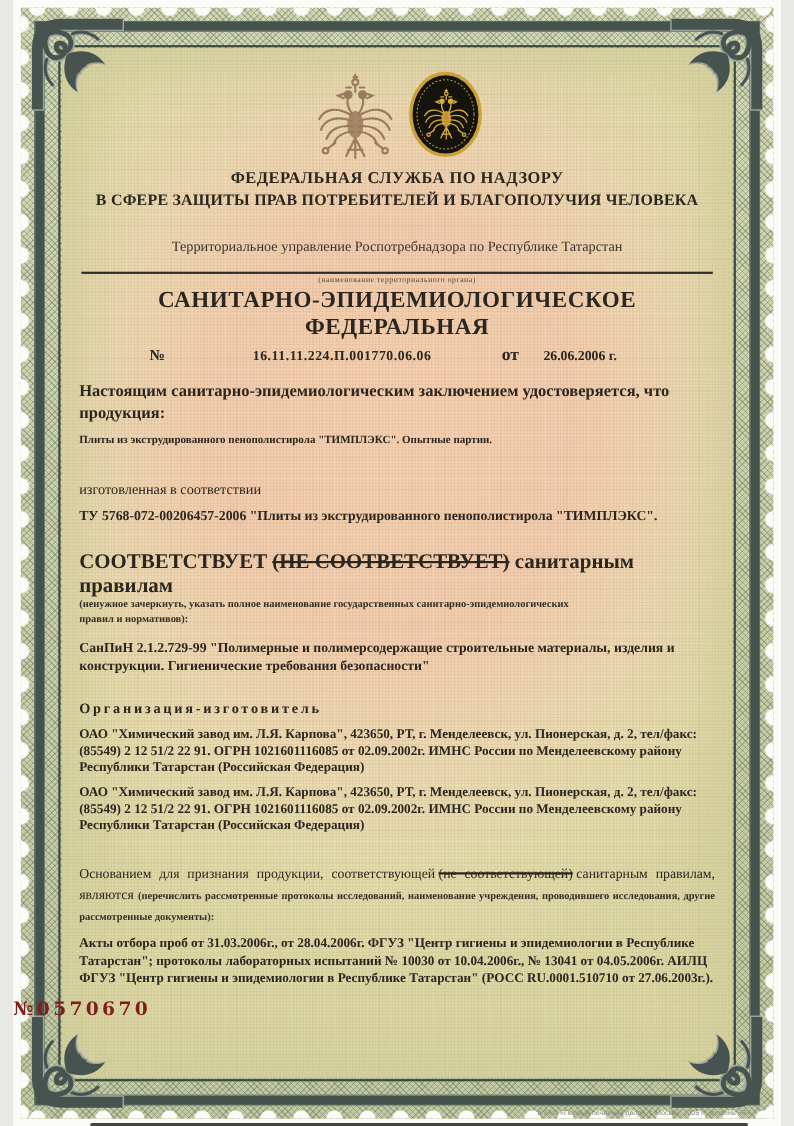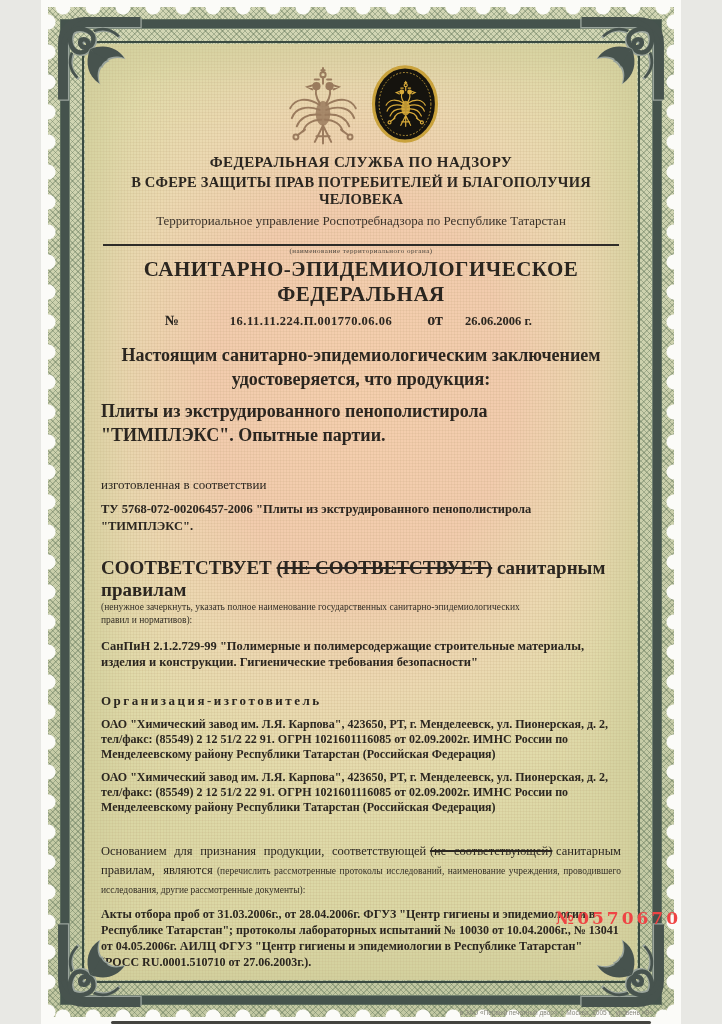--- a/index.html
+++ b/index.html
@@ -1,17 +1,17 @@
 <!DOCTYPE html>
 <html><head>
 <meta charset="utf-8">
 <style>
   html,body{margin:0;padding:0;background:#e8e8e4;}
   .page{
-    position:relative; width:640px; height:1024px; margin:0 auto;
+    position:relative; width:698px; height:1024px; margin:0 auto;
     background:#fbfbf8; overflow:hidden;
     font-family:"Liberation Serif", serif; color:#2b2620;
   }
   
   .band{
     position:absolute; inset:7px; z-index:1;
     background:
       repeating-linear-gradient(45deg, rgba(86,108,80,.38) 0 1px, rgba(0,0,0,0) 1px 4px),
       repeating-linear-gradient(-45deg, rgba(86,108,80,.34) 0 1px, rgba(0,0,0,0) 1px 4px),
       linear-gradient(#d2d6b4,#c2c8a2);
@@ -49,45 +49,45 @@
   .watermark{position:absolute; left:50%; top:428px; transform:translateX(-50%);
     width:252px; height:300px; z-index:5; opacity:.5; pointer-events:none;}
   
   .content > *{position:relative; z-index:2;}
   .emblems{display:flex; justify-content:center; align-items:flex-start; gap:6px; margin-top:6px; height:92px;}
   .ghost-eagle{width:82px;height:90px;opacity:.85;}
   .seal{width:70px;height:88px;}
   .c{text-align:center;}
   .agency1{font-size:15px;font-weight:bold;letter-spacing:.4px;margin-top:2px;}
   .agency2{font-size:14.5px;font-weight:bold;letter-spacing:.2px;margin-top:3px;}
-  .territorial{font-size:13px;margin-top:5px;color:#3a322a;}
+  .territorial{font-size:13px;margin-top:25px;color:#3a322a;}
   .rule{height:2px;background:#2e2c28;margin:15px 2px 0;}
   .tiny-caption{font-size:7px;color:#4a443c;margin-top:1px;letter-spacing:.5px;}
   .cert-title{font-size:21px;font-weight:bold;letter-spacing:.5px;margin-top:2px;}
   .numrow{display:flex;align-items:baseline;margin-top:4px;padding:0 26px;font-weight:bold;}
   .numrow .nsign{width:90px;text-align:center;font-size:14px;}
   .numrow .nval{flex:1;text-align:center;font-size:12.5px;letter-spacing:.5px;}
   .numrow .ot{width:60px;text-align:center;font-size:16px;}
   .numrow .ndate{width:130px;text-align:left;font-size:12.5px;}
   .p{font-size:12.5px;font-weight:bold;line-height:1.35;}
-  .certify{margin-top:14px;font-size:18px;text-align:center;}
-  .product{margin-top:7px;font-size:18px;}
+  .certify{margin-top:14px;font-size:15px;}
+  .product{margin-top:7px;font-size:10px;}
   .made{margin-top:30px;font-size:13px;font-weight:normal;}
   .tu{margin-top:8px;}
   .conform-line{margin-top:22px;font-size:19px;font-weight:600;}
   .struck{text-decoration:line-through;text-decoration-thickness:2px;}
-  .small-b{font-size:9.5px;font-weight:normal;line-height:1.35;color:#332e26;}
+  .small-b{font-size:9.5px;font-weight:bold;line-height:1.35;color:#332e26;}
   .sanpin{margin-top:11px;}
   .sec-head{margin-top:22px;font-size:13px;font-weight:bold;letter-spacing:2.5px;}
   .addr{margin-top:8px;font-size:12px;font-weight:600;}
   .basis{margin-top:27px;font-size:12.5px;text-align:justify;line-height:1.5;}
   .basis .main{font-weight:normal;word-spacing:4px;}
   .acts{margin-top:7px;font-size:12px;}
-  .serial{position:absolute;left:0;right:0;top:908px;text-align:right;z-index:7;
-    font-size:17px;font-weight:bold;letter-spacing:3px;color:#ef4444;font-family:"DejaVu Serif",serif;}
+  .serial{position:absolute;left:0;right:0;top:908px;text-align:left;z-index:7;
+    font-size:17px;font-weight:bold;letter-spacing:3px;color:#7f1d1d;font-family:"DejaVu Serif",serif;}
   .imprint{position:absolute;right:26px;bottom:8px;z-index:8;font-size:6.5px;color:#86857a;
     font-family:"Liberation Sans",sans-serif;}
   .scan-edge{position:absolute;left:70px;right:30px;bottom:0;height:3px;background:#23231f;z-index:9;opacity:.85;border-radius:2px;}
 </style>
 </head>
 <body>
 
 <svg width="0" height="0" style="position:absolute" aria-hidden="true">
   <defs>
     <g id="eagle" stroke="currentColor" fill="none" stroke-width="2.4" stroke-linecap="round">

